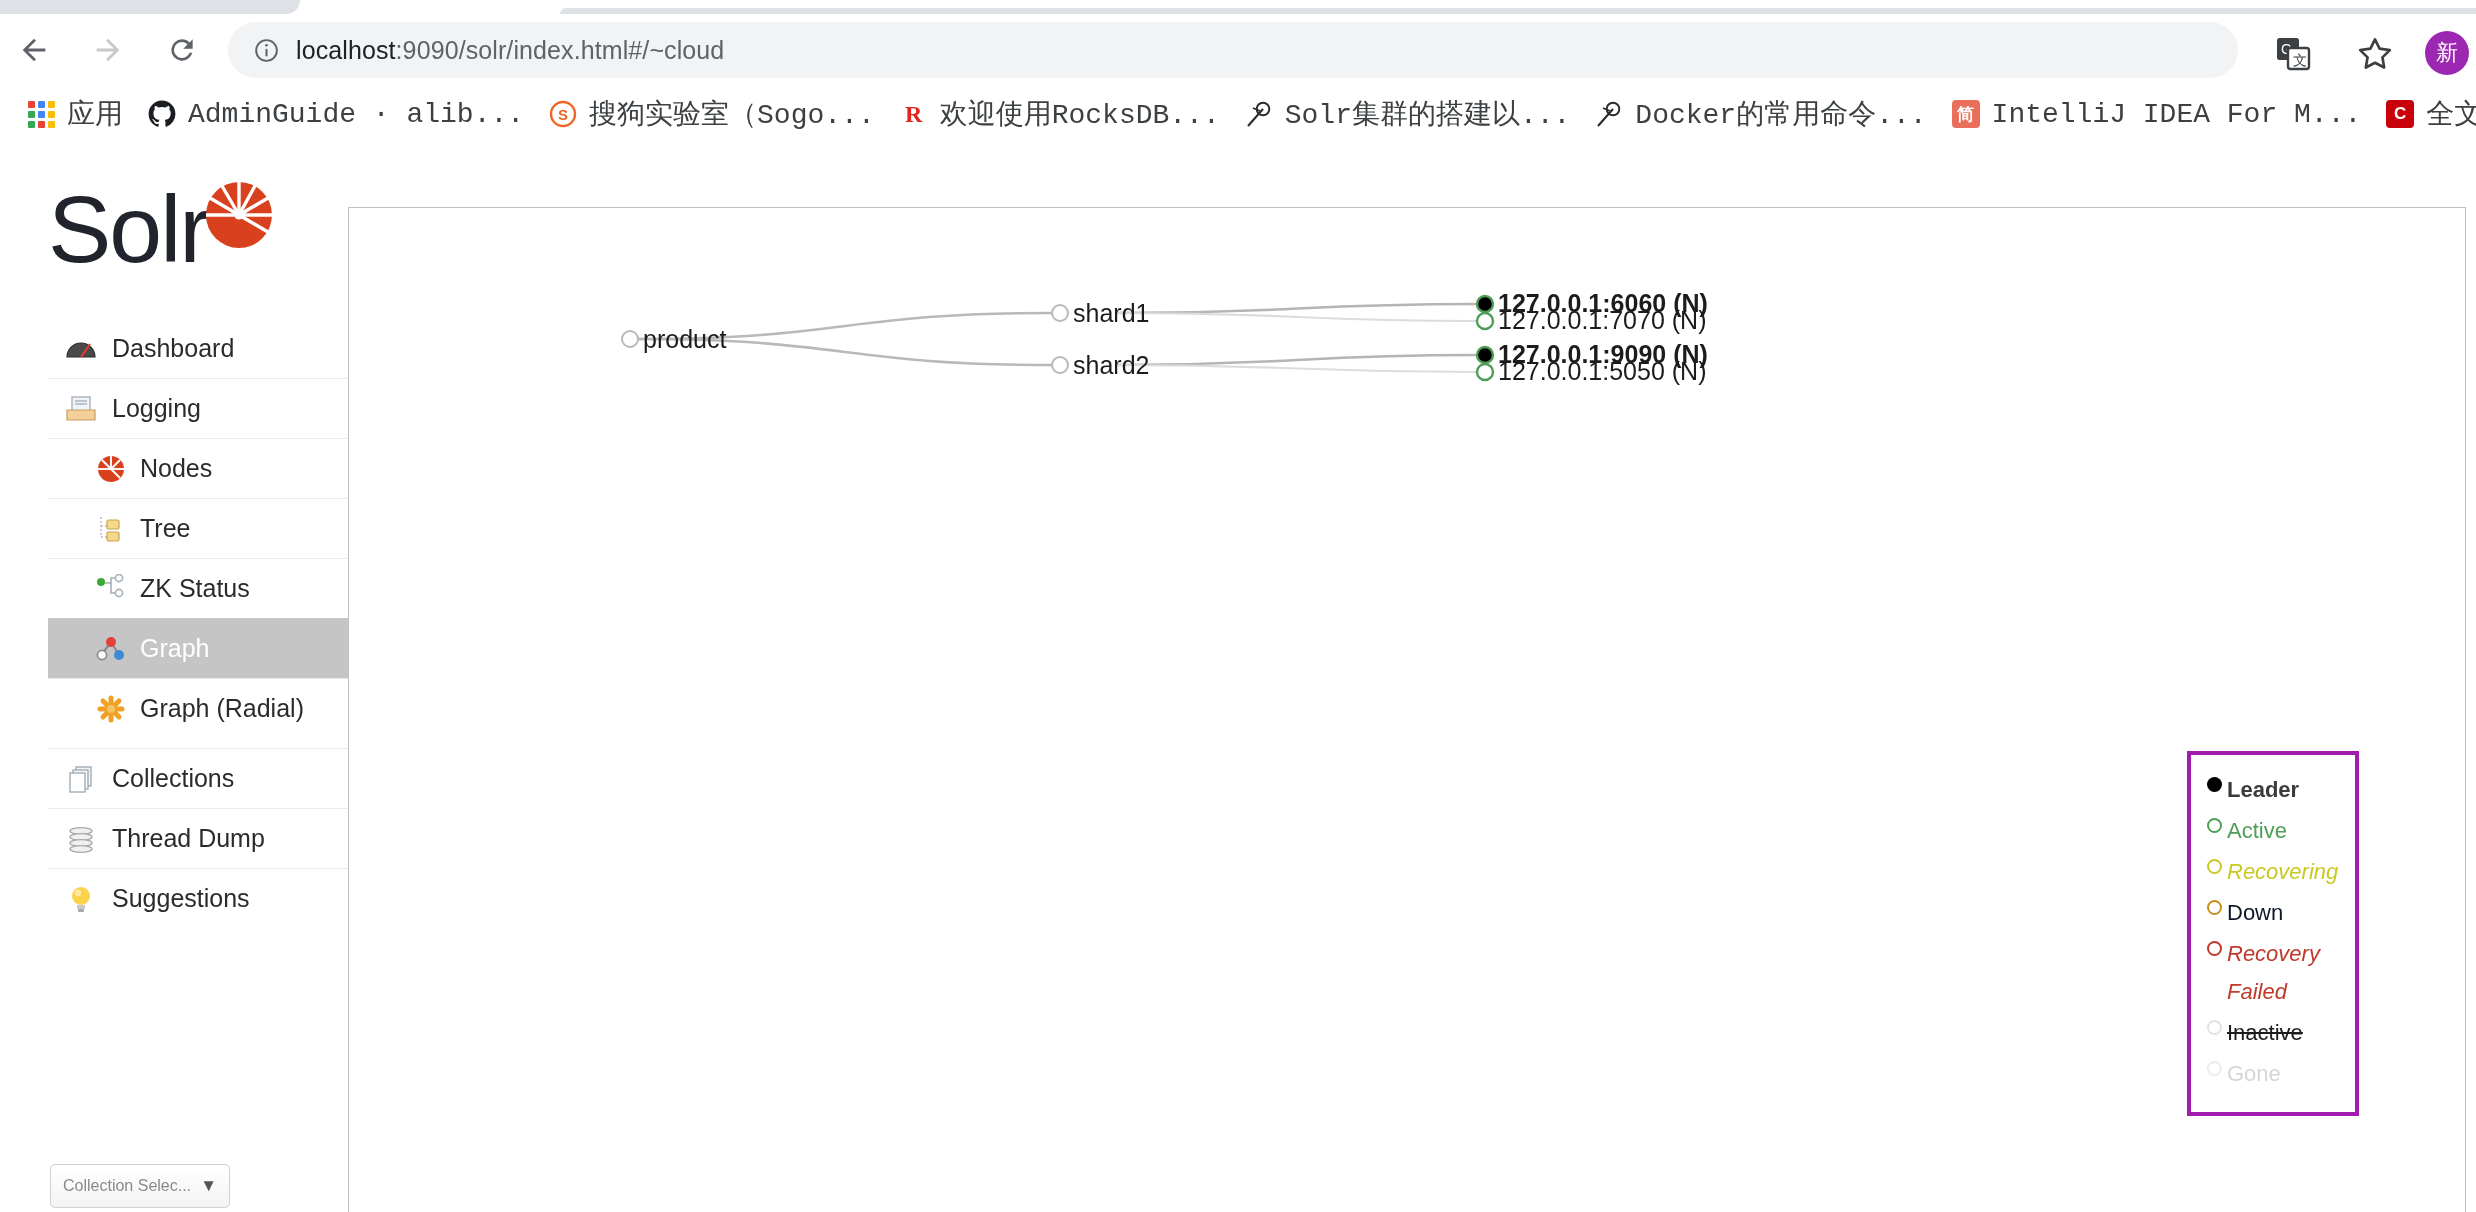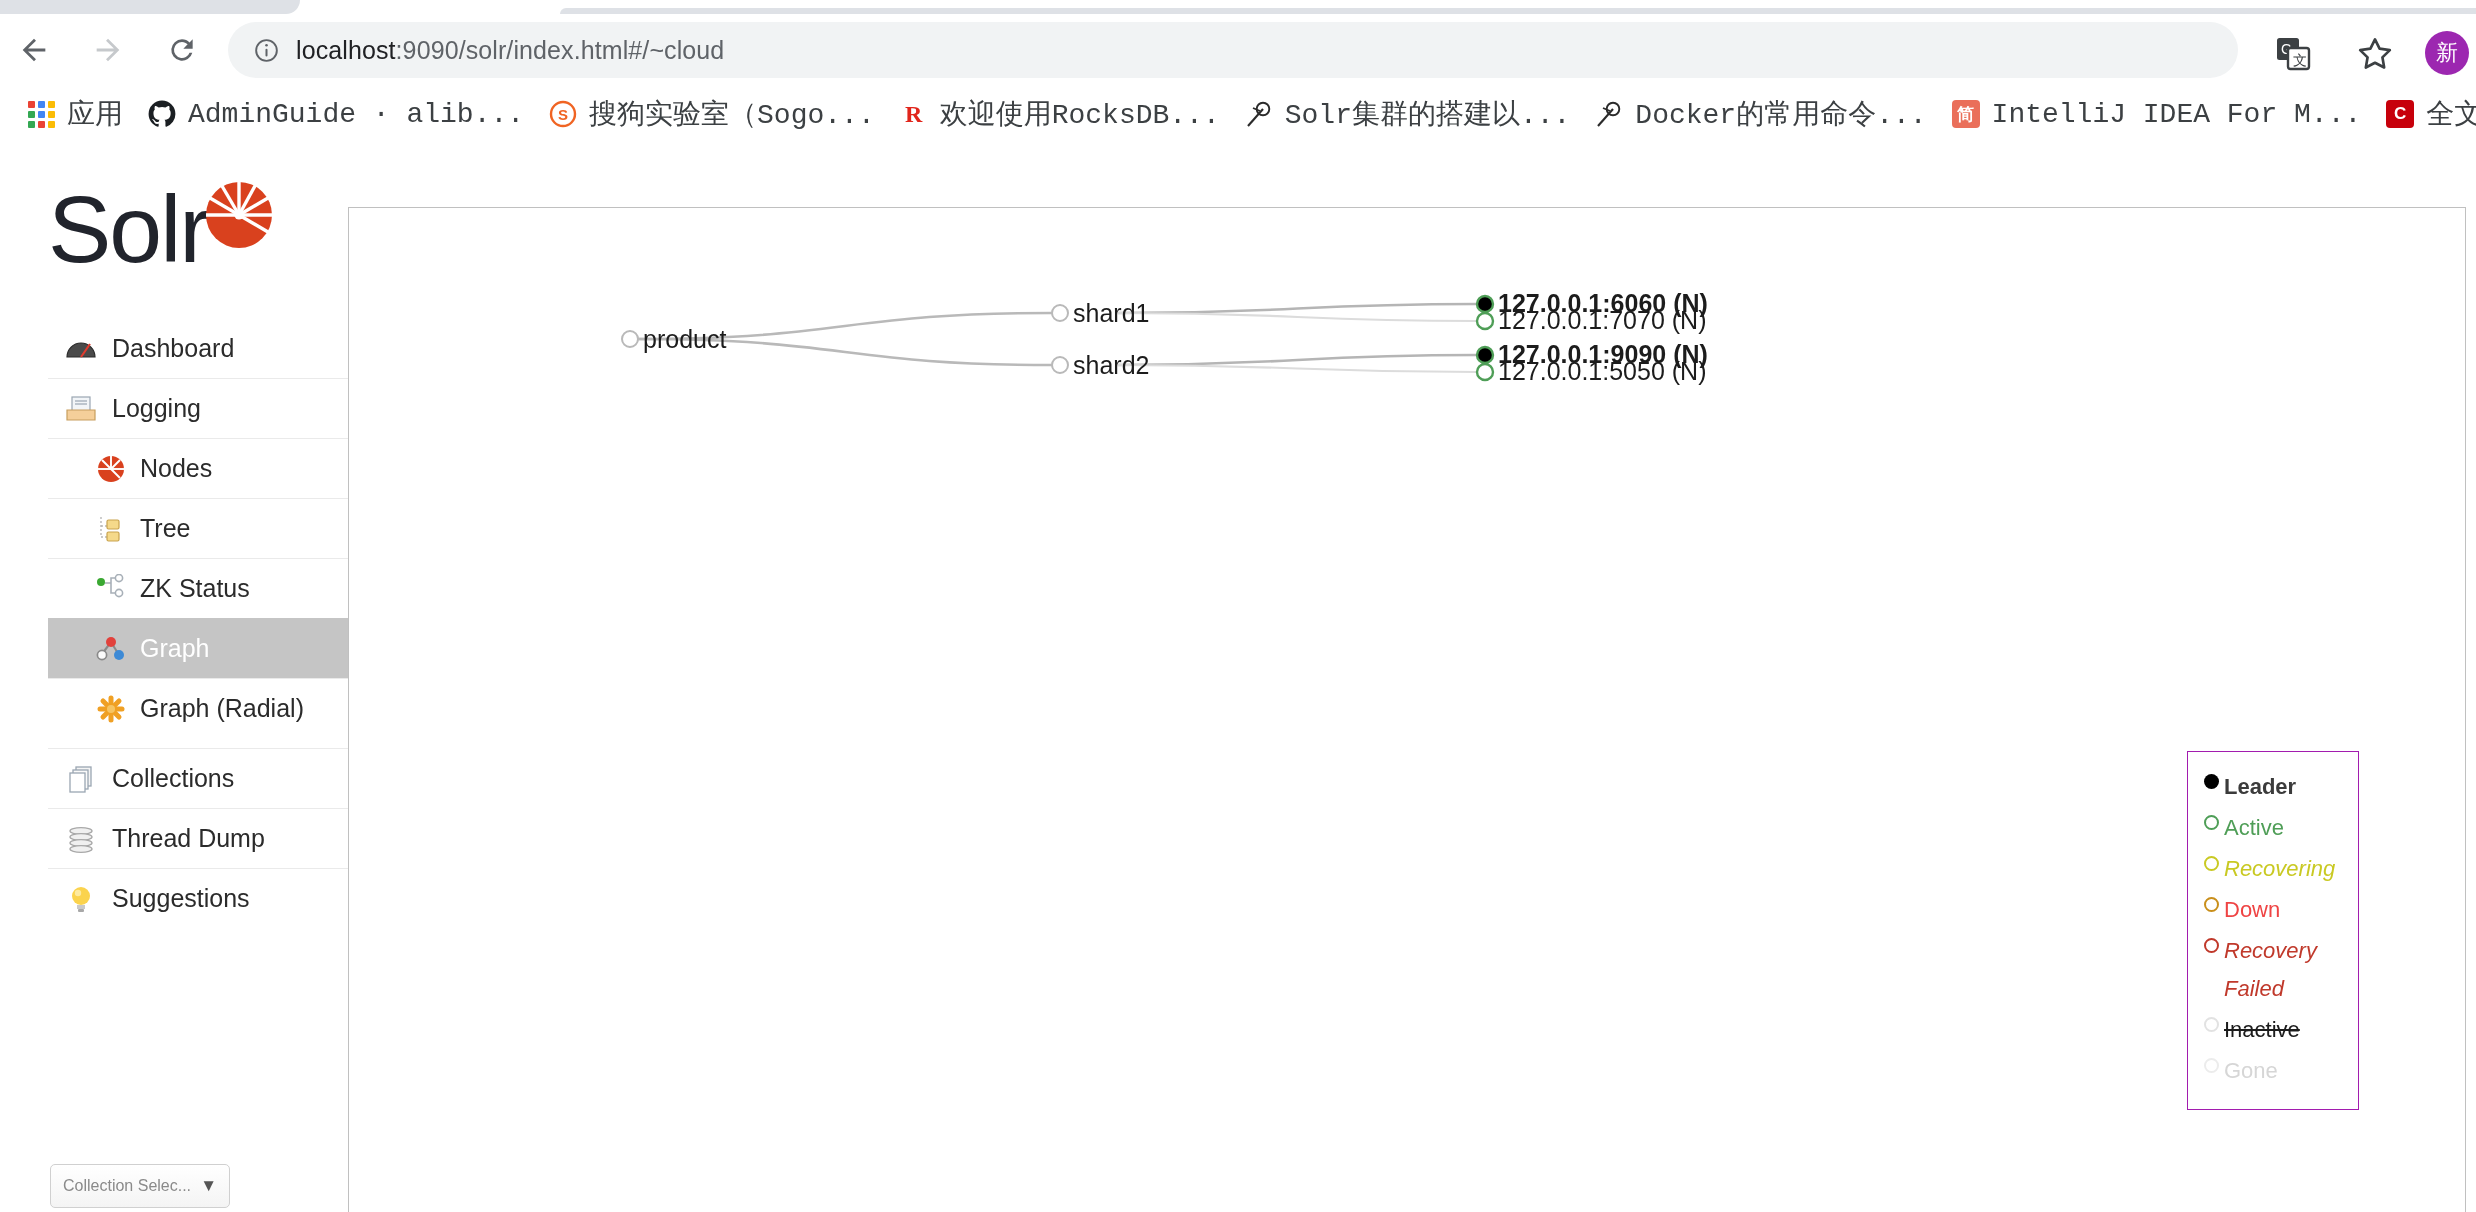--- a/index.html
+++ b/index.html
@@ -96,33 +96,33 @@
   }
 
   #graph-svg { position: absolute; left: 0; top: 0; }
 
   .g-node-label { font-family: "Liberation Sans", "DejaVu Sans", sans-serif; font-size: 25px; fill: #1c1c1c; }
   .g-node-label.leaf { font-size: 25px; }
 
   
   #legend {
     position: absolute; left: 1838px; top: 543px; width: 172px;
-    border: 1px solid #a21caf; background: #ffffff; padding: 16px 14px 16px 10px;
+    border: 4px solid #a21caf; background: #ffffff; padding: 16px 14px 16px 10px;
   }
   .lg-row { display: flex; align-items: flex-start; margin-bottom: 3px; }
   .lg-mark { width: 26px; flex: 0 0 26px; display: flex; align-items: center; justify-content: center; padding-top: 6px; }
   .lg-text { font-size: 22px; line-height: 38px; }
   .lg-ring { width: 15px; height: 15px; border-radius: 50%; border: 2.5px solid #000; box-sizing: border-box; }
   .lg-dot { width: 15px; height: 15px; border-radius: 50%; background: #000; }
   .lg-square { width: 15px; height: 15px; background: #1f7fa5; }
 
   .c-leader { color: #3b3b3b; font-weight: bold; }
   .c-active { color: #4f9e57; }
   .c-recovering { color: #c9c923; font-style: italic; }
-  .c-down { color: #ef4444; }
+  .c-down { color: #0f172a; }
   .c-failed { color: #c0392b; font-style: italic; }
   .c-inactive { color: #1c1c1c; text-decoration: line-through; }
   .c-gone { color: #d6d6d6; }
   .c-replica { color: #2a7fa0; line-height: 30px; display: block; }
 
   .r-active { border-color: #4f9e57; }
   .r-recovering { border-color: #c9c923; }
   .r-down { border-color: #c98f1b; }
   .r-failed { border-color: #c0392b; }
   .r-inactive { border-color: #e2e2e2; }

